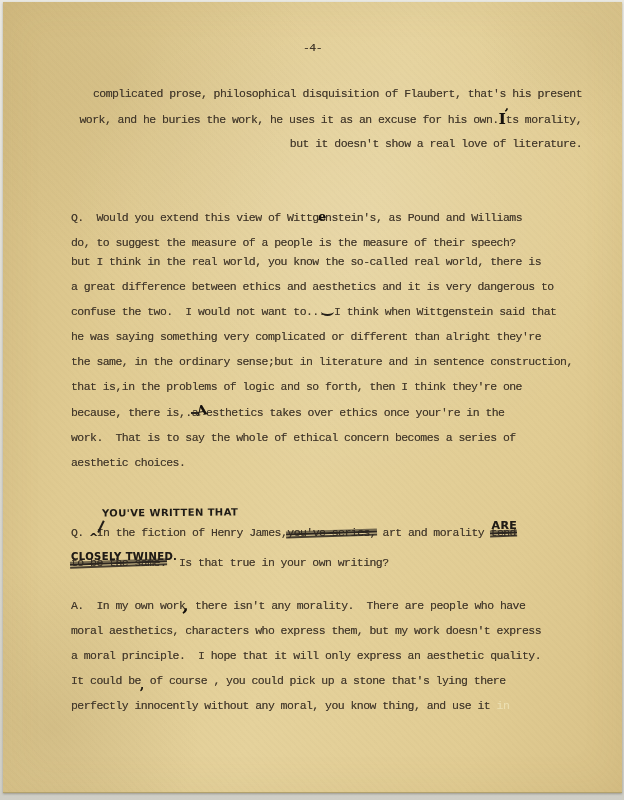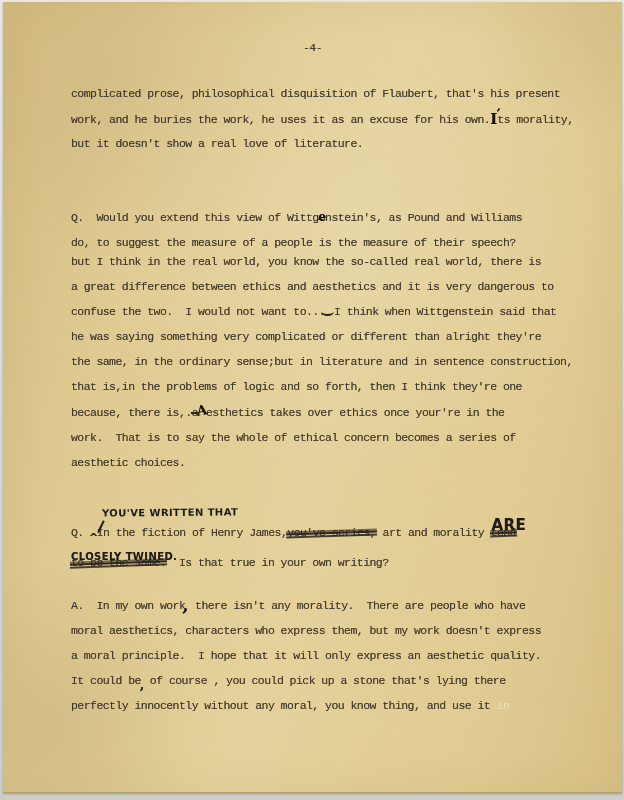--- a/index.html
+++ b/index.html
@@ -31,21 +31,21 @@
   }
   .line {
     white-space: pre;
     font-size: 11.5px;
     letter-spacing: -0.55px;
     line-height: 25px;
     text-shadow: 0 0 0.5px rgba(62,50,32,0.55);
   }
   #hdr { top: 33px; left: 0; right: 0; text-align: center; }
   #p1  { top: 80px; }
-  #p1 .line { line-height: 24px; }
+  #p1 .line { line-height: 24px; text-align: right; }
   #q1  { top: 178px; margin-top: 24px; }
   #a1  { top: 247px; }
   #q2  { top: 516px; height: 72px; }
   #a2  { top: 589px; }
   .q2-l1 { position: absolute; top: 2px; left: 0; }
   .q2-l2 { position: absolute; top: 32px; left: 0; }
   
   .strike { position: relative; }
   .strike::after {
     content: ""; position: absolute; left: -1px; right: -1px; top: 6px; height: 1.6px;
@@ -61,21 +61,21 @@
     content: ""; position: absolute; left: 3px; top: 0px; width: 1.5px; height: 13px;
     background: #241f19; transform: rotate(26deg);
   }
   
   .hand {
     font-family: "DejaVu Sans", sans-serif;
     font-weight: 600; font-size: 10px; letter-spacing: 0.4px;
     color: #1f1b16; white-space: pre;
   }
   .hand-above   { position: absolute; top: -11px; left: 31px; transform: rotate(-0.5deg); }
-  .hand-are     { position: absolute; top: -13px; left: 1px; font-size: 15px; }
+  .hand-are     { position: absolute; top: -13px; left: 1px; font-size: 11px; }
   .hand-closely { position: absolute; top: -12px; left: 0px; }
   .relwrap { position: relative; }
   .hand-caret { display: inline-block; transform: translateY(5px); font-size: 11px; color:#1f1b16;
                 font-family:"DejaVu Sans",sans-serif; font-weight:700; margin: 0 -1px; }
   .hand-I { font-family: "DejaVu Serif", serif; font-weight: 700; font-size: 15px;
             color: #15110d; display: inline-block; transform: translateY(0.5px); margin-right: -1px; }
   .hand-apos { font-family: "DejaVu Serif", serif; font-weight: 700; font-size: 12px;
                color: #15110d; display: inline-block; transform: translateY(-6px) rotate(10deg);
                margin: 0 -2px 0 0; }
   .hand-e { font-family: "DejaVu Serif", serif; font-weight: 700; font-size: 12.5px;

